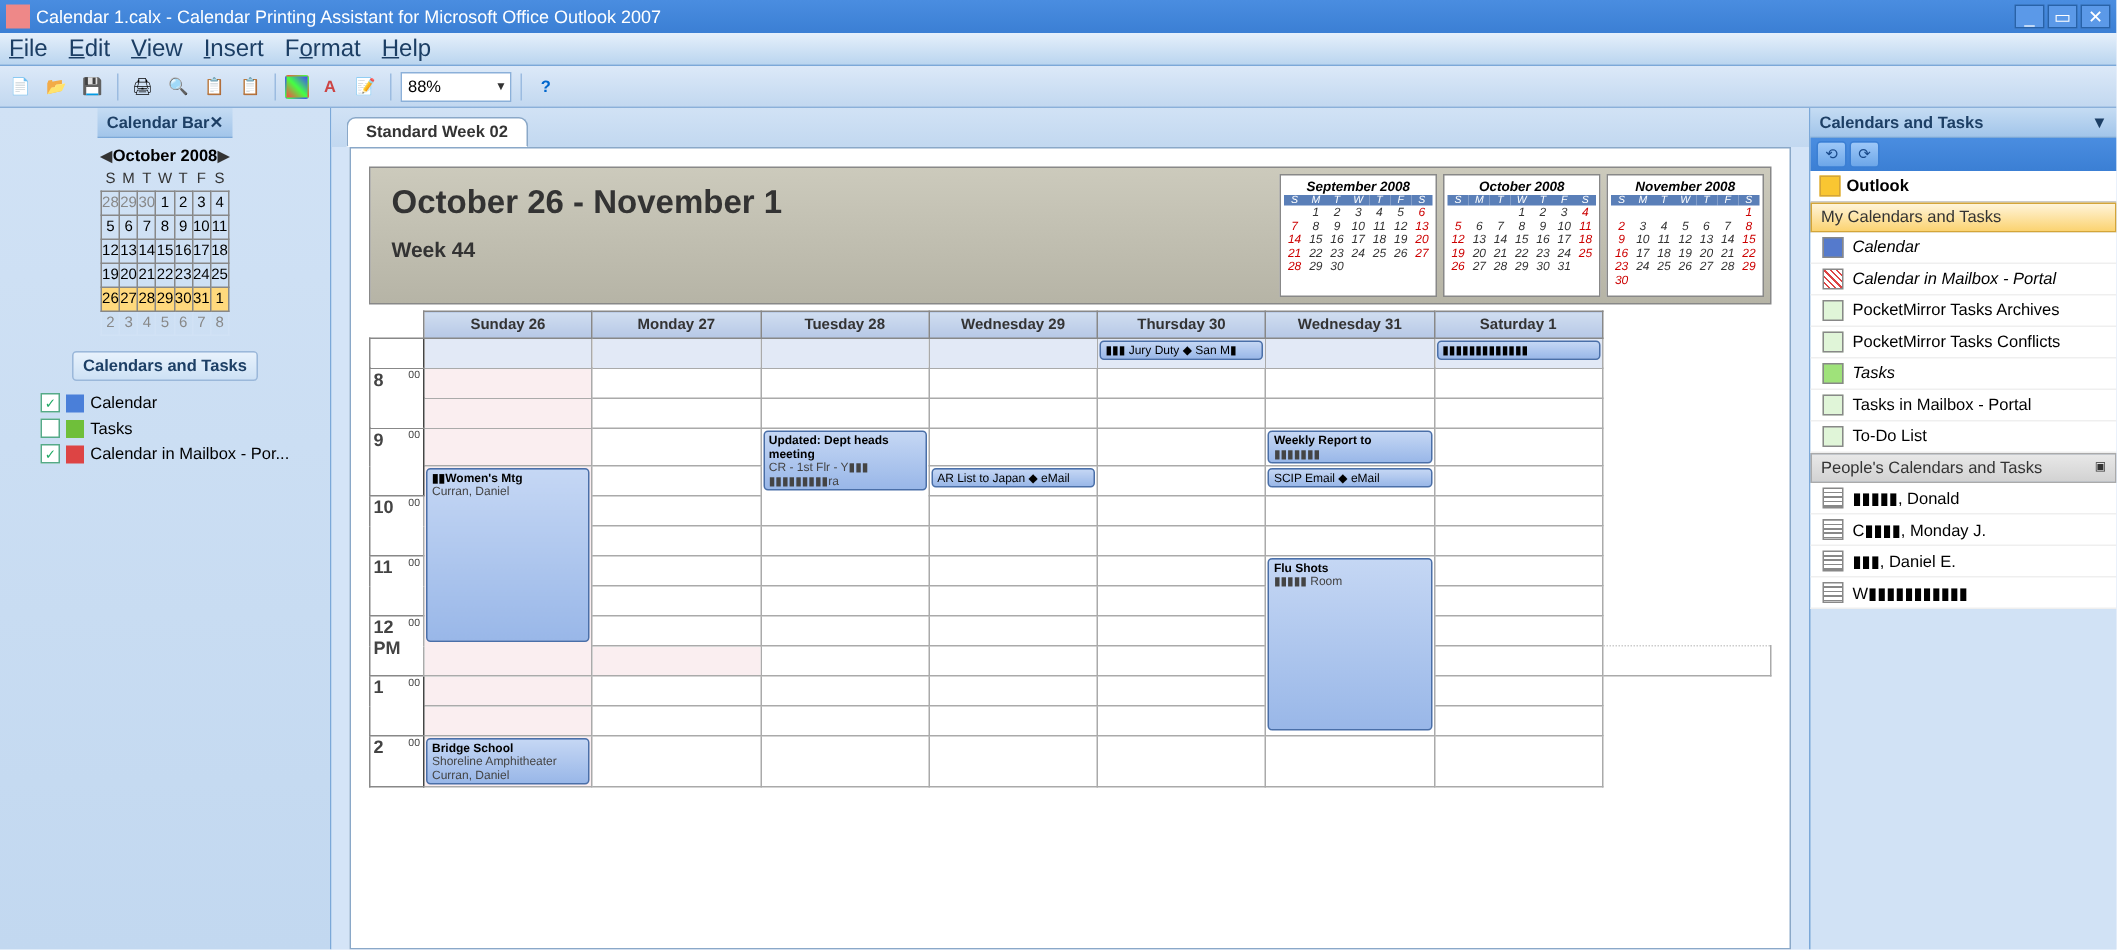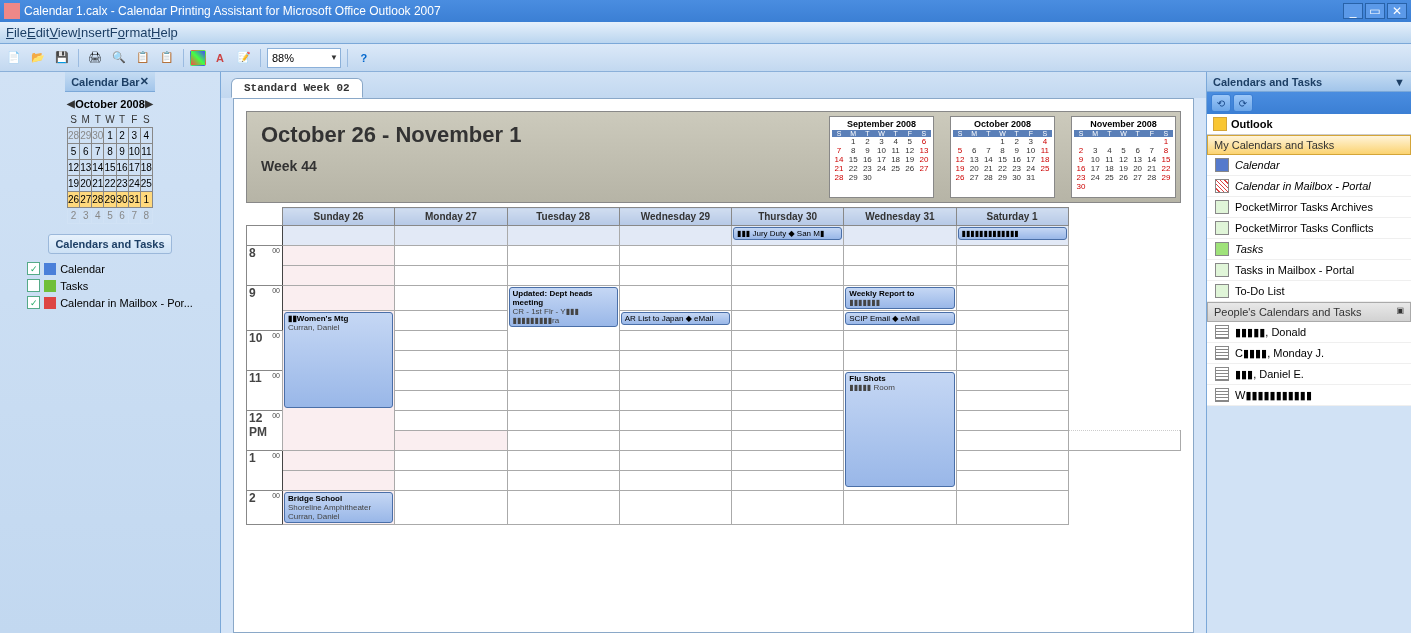--- a/index.html
+++ b/index.html
@@ -3,21 +3,21 @@
 <meta charset="utf-8">
 <style>
 * { box-sizing: border-box; margin: 0; padding: 0; }
 body { font-family: Tahoma, Arial, sans-serif; font-size: 11px; background: #d4e4f7; overflow: hidden; width: 1411px; height: 633px; }
 
 .titlebar { background: linear-gradient(to bottom, #4a8de0, #3b7fd4); color: #fff; height: 22px; display: flex; align-items: center; padding: 0 4px; font-size: 12px; }
 .titlebar .icon { width: 16px; height: 16px; background: #e88; margin-right: 4px; }
 .titlebar .wincontrols { margin-left: auto; display: flex; gap: 2px; }
 .titlebar .wincontrols div { width: 20px; height: 16px; background: #5b99e8; border: 1px solid #2862a8; display: flex; align-items: center; justify-content: center; }
 
-.menubar { background: linear-gradient(to bottom, #e6f0fb, #bad5ef); height: 22px; display: flex; align-items: center; padding: 0 6px; color: #1c3e64; font-size: 13px; border-bottom: 1px solid #7ba8d8; }
+.menubar { background: linear-gradient(to bottom, #e6f0fb, #bad5ef); height: 22px; display: flex; align-items: center; padding: 0 6px; gap: 14px; color: #1c3e64; font-size: 16px; border-bottom: 1px solid #7ba8d8; }
 .menubar span { cursor: pointer; }
 .menubar span u { text-decoration: underline; }
 
 .toolbar { background: linear-gradient(to bottom, #dce9f8, #c2d8f0); height: 28px; display: flex; align-items: center; padding: 0 4px; gap: 4px; border-bottom: 1px solid #8bb0d9; }
 .toolbar .btn { width: 20px; height: 20px; border: 1px solid transparent; display: flex; align-items: center; justify-content: center; border-radius: 2px; }
 .toolbar .sep { width: 1px; height: 18px; background: #9bbbe0; margin: 0 2px; }
 .toolbar .zoom { display: flex; align-items: center; border: 1px solid #8bb0d9; background: #fff; height: 20px; padding: 0 2px; }
 .toolbar .zoom input { width: 60px; border: none; font-size: 11px; padding: 0 2px; }
 .toolbar .zoom .arrow { font-size: 8px; color: #333; }
 
@@ -45,29 +45,29 @@
 .chk { width: 13px; height: 13px; border: 1px solid #5a8; background: #fff; display: inline-flex; align-items: center; justify-content: center; font-size: 9px; color: #2a6; }
 .chk.unchecked { color: transparent; }
 .ci { width: 12px; height: 12px; display: inline-block; }
 .ci.blue { background: #4a7fd9; }
 .ci.green { background: #6fbf3a; }
 .ci.hat { background: #d44; }
 
 
 .center { flex: 1; background: #d4e4f7; display: flex; flex-direction: column; }
 .tabstrip { height: 26px; display: flex; align-items: flex-end; padding: 4px 10px 0; background: linear-gradient(to bottom, #d1e2f5, #c2d8f0); }
-.tab { background: #fff; border: 1px solid #8aa8c8; border-bottom: 1px solid #fff; border-radius: 6px 6px 0 0; padding: 3px 12px; font-weight: bold; font-size: 11px; color: #333; font-family: Liberation Mono, monospace; }
+.tab { background: #fff; border: 1px solid #8aa8c8; border-bottom: 1px solid #fff; border-radius: 6px 6px 0 0; padding: 3px 12px; font-weight: bold; font-size: 11px; color: #333; }
 
 .page { flex: 1; background: #fff; margin: 0 12px; border: 1px solid #8aa8c8; padding: 12px; overflow: hidden; }
 
 .weekheader { background: linear-gradient(to bottom, #cccabc, #b6b4a6); border: 1px solid #888; height: 92px; display: flex; }
 .weekheader .titlebox { padding: 10px 14px; flex: 1; }
 .weekheader .titlebox h1 { font-size: 22px; color: #333; }
 .weekheader .titlebox .wk { margin-top: 10px; font-size: 14px; font-weight: bold; color: #333; }
-.weekheader .minicals { display: flex; gap: 16px; padding: 4px; }
+.weekheader .minicals { display: flex; gap: 4px; padding: 4px; font-style: italic; }
 .minicals .mc { background: #fff; border: 1px solid #888; width: 105px; font-size: 8px; padding: 2px; }
 .mc .mctitle { text-align: center; font-weight: bold; font-size: 9px; margin-bottom: 1px; }
 .mc table { width: 100%; border-collapse: collapse; }
 .mc th { background: #5a7fb8; color: #fff; font-weight: normal; font-size: 7px; padding: 0; }
 .mc td { text-align: center; color: #333; font-size: 8px; padding: 0; }
 .mc td.red { color: #c00; }
 
 .weekgrid { margin-top: 4px; }
 .weekgrid table { border-collapse: collapse; width: 100%; table-layout: fixed; }
 .weekgrid th { background: linear-gradient(to bottom, #d0ddf0, #b6c8e6); border: 1px solid #888; font-size: 10px; color: #333; padding: 3px; }
@@ -520,21 +520,21 @@
                 </td>
                 <td></td>
                 <td></td>
                 <td>
                   <div class="evt small"><b>Weekly Report to</b><br><span class="loc">▮▮▮▮▮▮▮</span></div>
                 </td>
                 <td></td>
               </tr>
               <tr class="halfrow">
                 <td class="pink" rowspan="7">
-                  <div class="evt" style="height:96px"><b>▮▮Women's Mtg</b><br><span class="loc">Curran, Daniel</span></div>
+                  <div class="evt" style="height:116px"><b>▮▮Women's Mtg</b><br><span class="loc">Curran, Daniel</span></div>
                 </td>
                 <td></td>
                 <td>
                   <div class="evt small">AR List to Japan ◆ eMail</div>
                 </td>
                 <td></td>
                 <td>
                   <div class="evt small">SCIP Email ◆ eMail</div>
                 </td>
                 <td></td>

